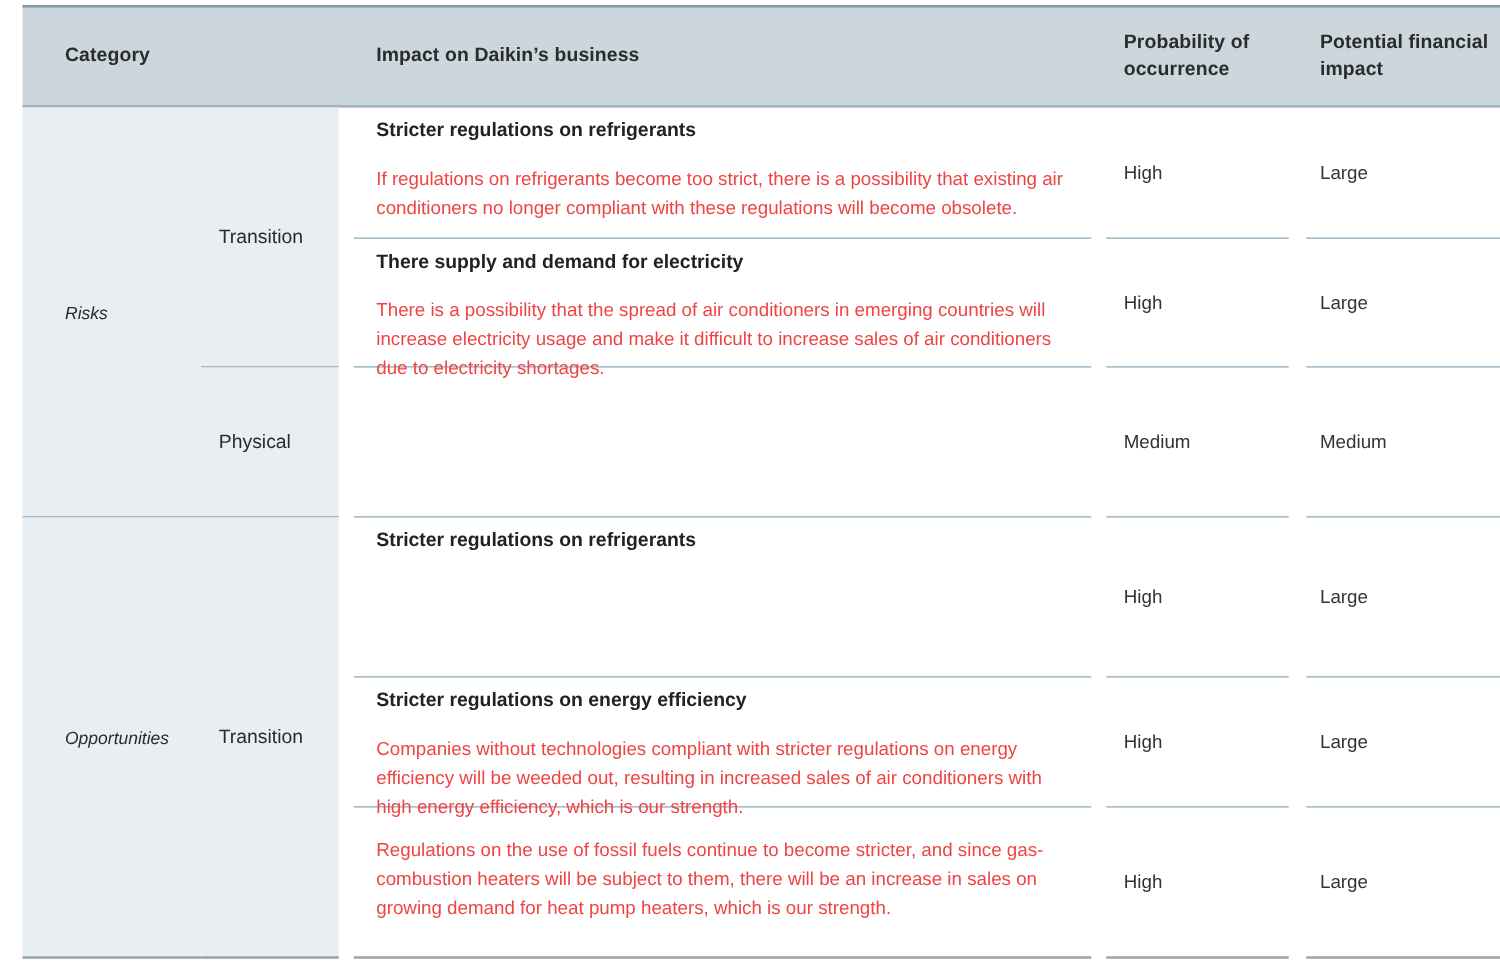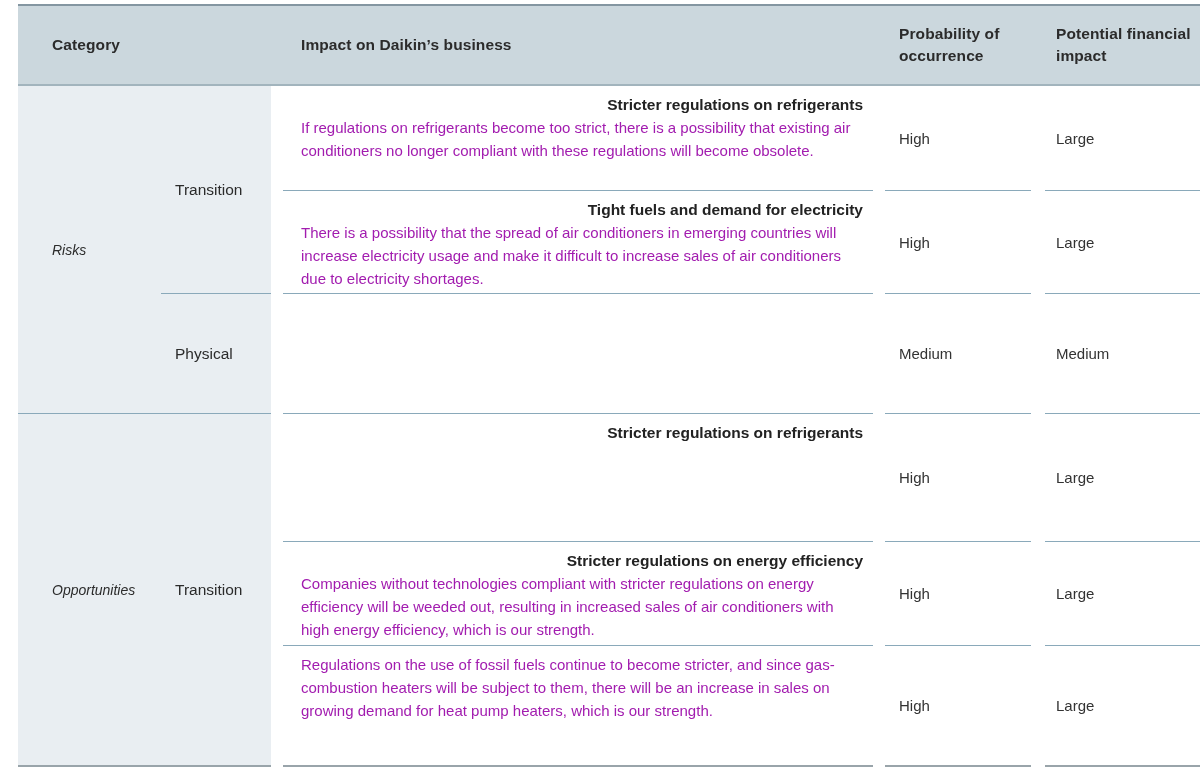--- a/index.html
+++ b/index.html
@@ -78,27 +78,27 @@
   .impact-cell {
     grid-column: 4;
     padding: 7px 10px 0 18px;
   }
   .impact-title {
     font-size: 15.5px;
     font-weight: 700;
     color: #222222;
     line-height: 23px;
     max-width: 575px;
-    text-align: right;
   }
   .impact-desc {
     font-size: 15px;
-    color: #a21caf;
+    color: #ef4444;
     line-height: 23px;
     max-width: 575px;
+    margin-top: 16px;
   }
   .prob-cell {
     grid-column: 6;
     display: flex;
     align-items: center;
     padding-left: 14px;
     font-size: 15px;
     color: #333333;
   }
   .fin-cell {
@@ -134,21 +134,21 @@
       <div class="cell catbg sub-label pos-otrans endsep">Transition</div>
 
       <div class="cell impact-cell r1 sep">
         <div class="impact-title">Stricter regulations on refrigerants</div>
         <div class="impact-desc">If regulations on refrigerants become too strict, there is a possibility that existing air conditioners no longer compliant with these regulations will become obsolete.</div>
       </div>
       <div class="cell prob-cell r1 sep">High</div>
       <div class="cell fin-cell  r1 sep">Large</div>
 
       <div class="cell impact-cell r2 sep">
-        <div class="impact-title">Tight fuels and demand for electricity</div>
+        <div class="impact-title">There supply and demand for electricity</div>
         <div class="impact-desc">There is a possibility that the spread of air conditioners in emerging countries will increase electricity usage and make it difficult to increase sales of air conditioners due to electricity shortages.</div>
       </div>
       <div class="cell prob-cell r2 sep">High</div>
       <div class="cell fin-cell  r2 sep">Large</div>
 
       <div class="cell impact-cell r3 sep">
       </div>
       <div class="cell prob-cell r3 sep">Medium</div>
       <div class="cell fin-cell  r3 sep">Medium</div>
 

